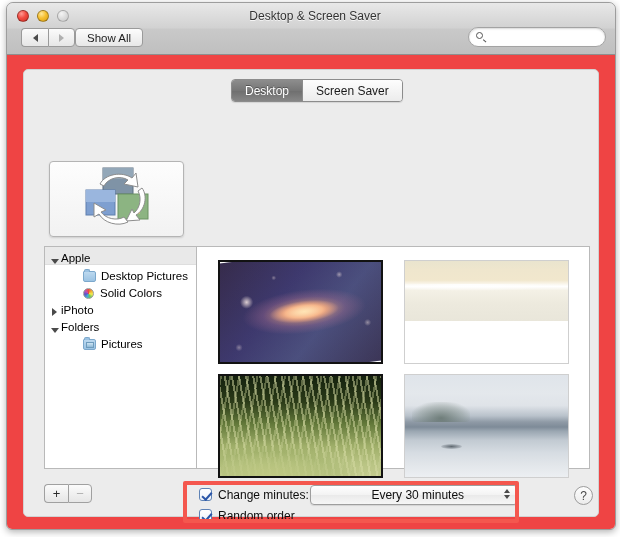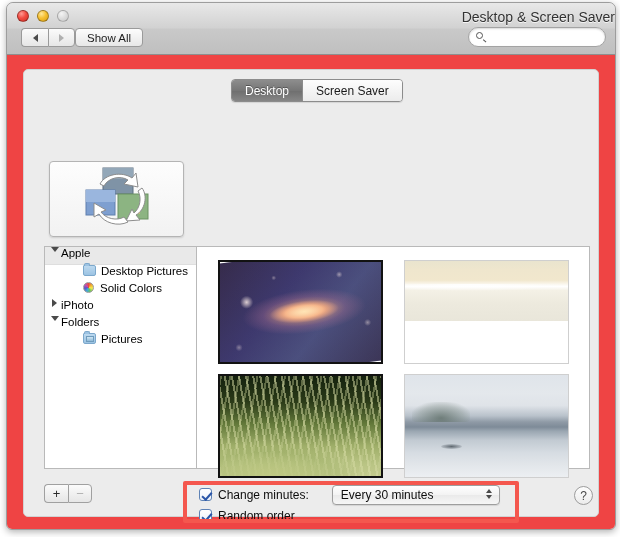--- a/index.html
+++ b/index.html
@@ -57,22 +57,22 @@
     background: radial-gradient(circle at 35% 28%, #ffe79a 0%, #f6c031 45%, #d79c12 100%);
   }
   .light.zoom {
     background: radial-gradient(circle at 35% 28%, #f4f4f4 0%, #dcdcdc 50%, #c6c6c6 100%);
     border-color: rgba(0,0,0,0.22);
   }
   .win-title {
     position: absolute;
     left: 8px; right: 0;
     top: 6px;
-    text-align: right;
-    font-size: 14px;
+    text-align: center;
+    font-size: 12px;
     color: #333333;
     text-shadow: 0 1px 0 rgba(255,255,255,0.75);
   }
   .nav-group {
     position: absolute;
     left: 14px;
     top: 25px;
     display: flex;
   }
   .nav-btn {
@@ -223,21 +223,21 @@
     width: 152px;
     height: 223px;
     background: #ffffff;
     border: 1px solid #b9b9b9;
     border-right: none;
     box-sizing: border-box;
     overflow: hidden;
   }
   .sl-row {
     display: flex;
-    align-items: flex-start;
+    align-items: flex-end;
     height: 17px;
     font-size: 11.5px;
     color: #000000;
     padding-left: 5px;
   }
   .sl-row.group {
     background: #e9e9e9;
     border-bottom: 1px solid #dedede;
   }
   .sl-row.group.flat { background: transparent; border-bottom: none; }
@@ -440,31 +440,32 @@
     width: 3.5px; height: 8px;
     border: solid #2b56a8;
     border-width: 0 2.2px 2.2px 0;
     transform: rotate(42deg);
   }
   .opt-label {
     font-size: 12px;
     color: #0d0d0d;
   }
   .popup {
-    margin-left: 23px;
-    width: 168px;
+    margin-left: 1px;
+    width: 208px;
     height: 20px;
     border-radius: 4px;
     border: 1px solid #9e9e9e;
     background: linear-gradient(to bottom, #ffffff 0%, #f3f3f3 48%, #eaeaea 52%, #f6f6f6 100%);
     box-shadow: 0 1px 1px rgba(0,0,0,0.10);
     display: flex;
     align-items: center;
     box-sizing: border-box;
     position: relative;
+    justify-content: center;
   }
   .popup .pv {
     font-size: 12px;
     color: #0d0d0d;
     margin-left: 8px;
   }
   .popup .steppers {
     position: absolute;
     right: 7px;
     top: 3px;

